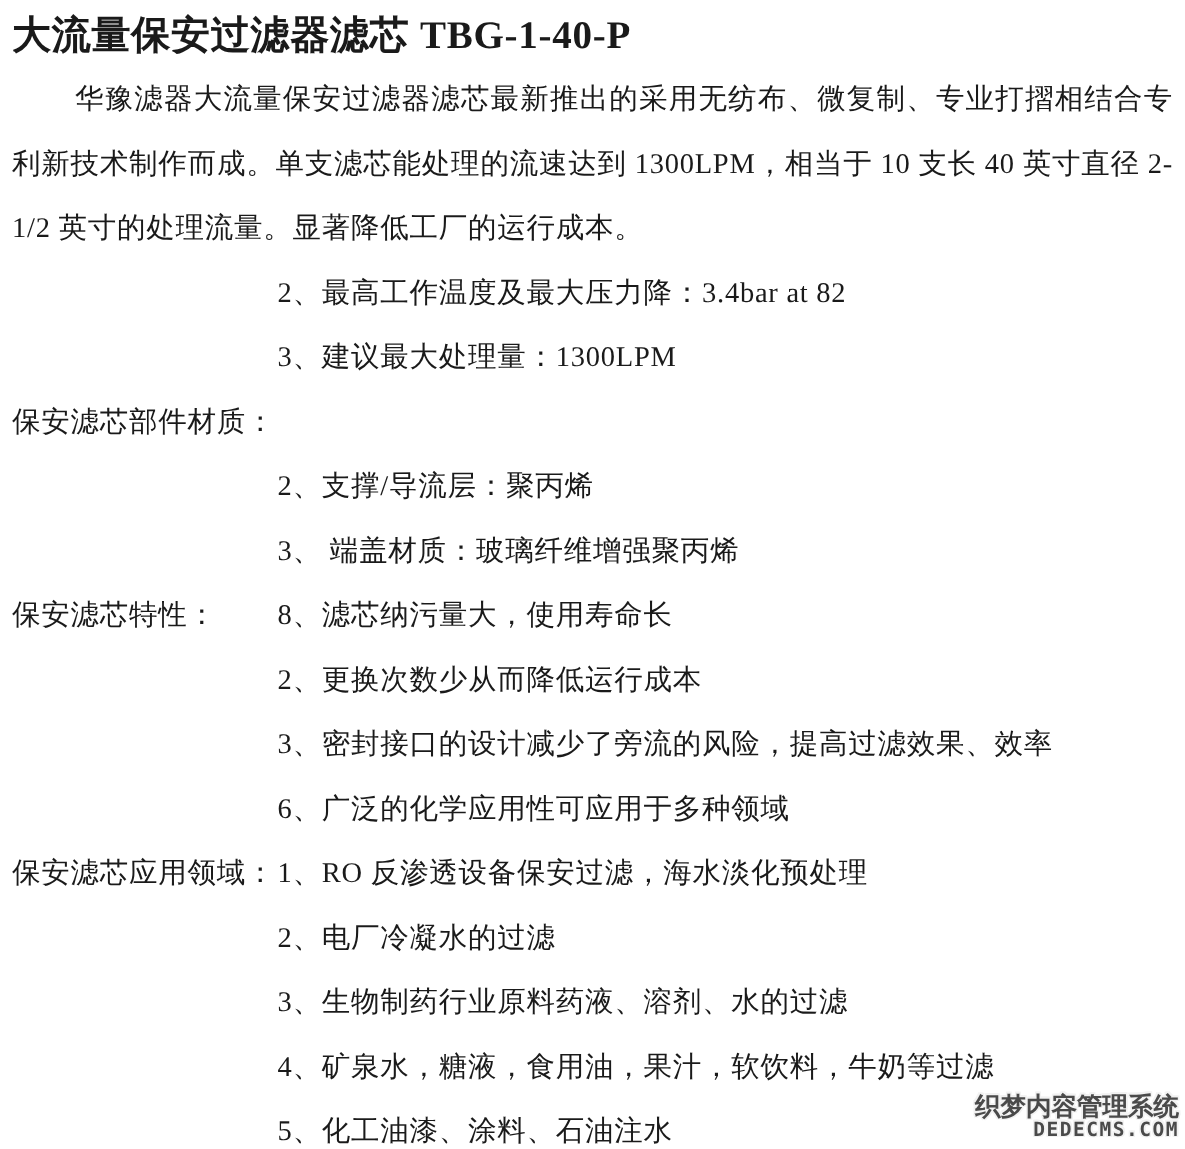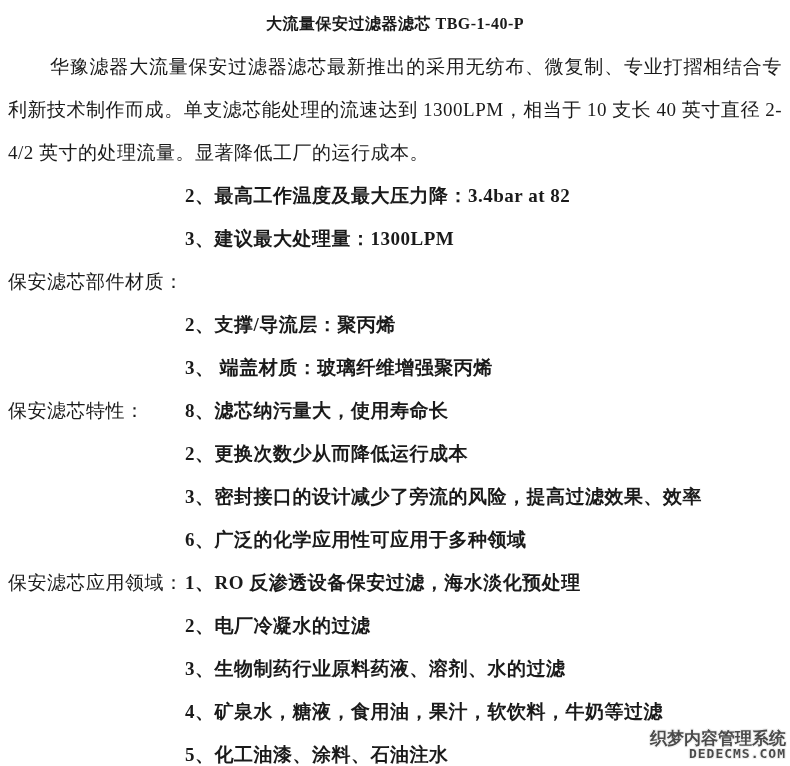--- a/index.html
+++ b/index.html
@@ -16,23 +16,22 @@
     height: 766px;
     box-sizing: border-box;
     padding: 2px 8px 0 8px;
     font-family: "Liberation Serif", "DejaVu Serif", serif;
     color: #1a1a1a;
     font-size: 19px;
   }
   .title {
     height: 43px;
     line-height: 43px;
-    text-align: center;
     font-weight: bold;
-    font-size: 16px;
+    font-size: 26px;
     letter-spacing: 0.5px;
     white-space: nowrap;
   }
   .intro {
     line-height: 43px;
     text-align: justify;
     text-indent: 42px;
     letter-spacing: 0.5px;
   }
   .row {
@@ -40,21 +39,20 @@
     height: 43px;
     line-height: 43px;
     white-space: nowrap;
     letter-spacing: 0.5px;
   }
   .row-label {
     flex: 0 0 177px;
   }
   .row-text {
     flex: 1 1 auto;
-    font-weight: bold;
   }
   .watermark {
     position: absolute;
     right: 4px;
     bottom: 5px;
     text-align: right;
     font-family: "DejaVu Sans Mono", monospace;
     font-weight: bold;
     color: #4a4a4a;
     text-shadow: -1px -1px 0 #f2f2f2, 1px -1px 0 #f2f2f2,
@@ -72,21 +70,21 @@
     letter-spacing: 1px;
   }
 </style>
 </head>
 <body>
 
 <div class="doc">
 
   <div class="title">大流量保安过滤器滤芯 TBG-1-40-P</div>
 
-  <div class="intro">华豫滤器大流量保安过滤器滤芯最新推出的采用无纺布、微复制、专业打摺相结合专利新技术制作而成。单支滤芯能处理的流速达到 1300LPM，相当于 10 支长 40 英寸直径 2-4/2 英寸的处理流量。显著降低工厂的运行成本。</div>
+  <div class="intro">华豫滤器大流量保安过滤器滤芯最新推出的采用无纺布、微复制、专业打摺相结合专利新技术制作而成。单支滤芯能处理的流速达到 1300LPM，相当于 10 支长 40 英寸直径 2-1/2 英寸的处理流量。显著降低工厂的运行成本。</div>
 
   <div class="row">
     <span class="row-label"></span>
     <span class="row-text">2、最高工作温度及最大压力降：3.4bar at 82</span>
   </div>
   <div class="row">
     <span class="row-label"></span>
     <span class="row-text">3、建议最大处理量：1300LPM</span>
   </div>
   <div class="row">

